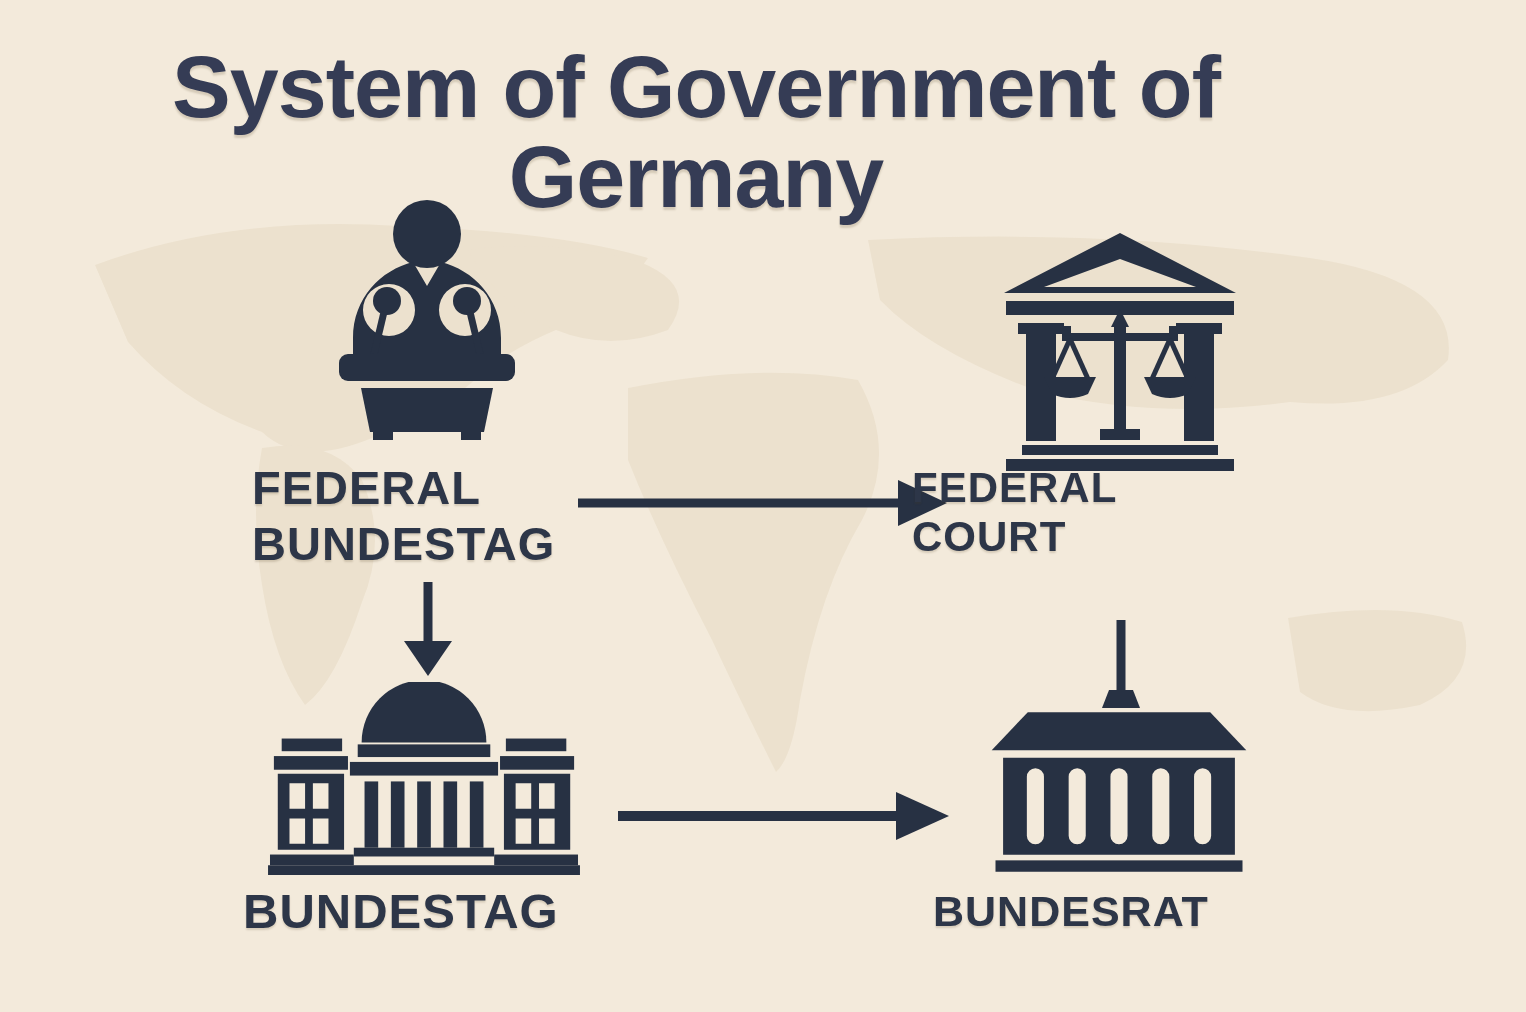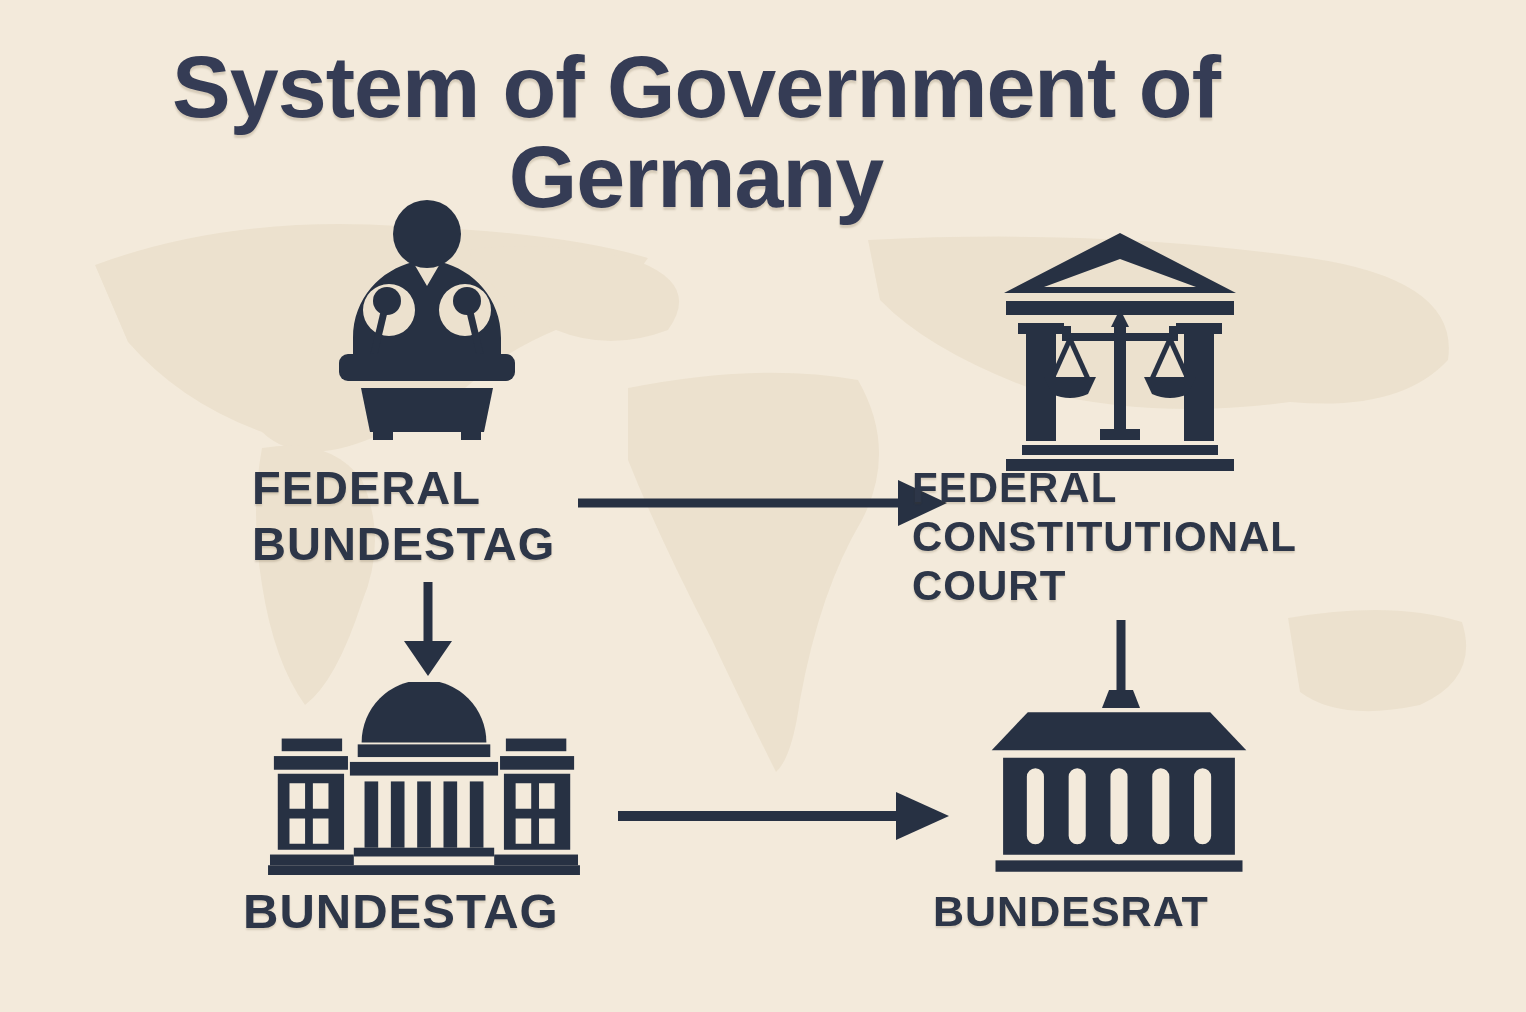--- a/index.html
+++ b/index.html
@@ -127,21 +127,20 @@
     <line class="ink-stroke" x1="170" y1="108" x2="152" y2="148" stroke-width="5"></line>
     <line class="ink-stroke" x1="170" y1="108" x2="188" y2="148" stroke-width="5"></line>
     <path class="ink" d="M144,146 L196,146 L188,163 Q170,171 152,163 Z"></path>
     <rect class="ink" x="100" y="198" width="40" height="11"></rect>
     <rect class="ink" x="22" y="214" width="196" height="10"></rect>
     <rect class="ink" x="6" y="228" width="228" height="12"></rect>
   </svg>
 </div>
 <div class="node-label label-court">
   <div>FEDERAL</div>
-  <div>CONSTITUTIONAL</div>
   <div>COURT</div>
 </div>
 
 <div class="node-icon" style="left:268px;top:682px;">
   <svg width="312" height="193" viewBox="0 0 320 198">
     <path class="ink" d="M96,62 A64,64 0 0 1 224,62 Z"></path>
     <rect class="ink" x="92" y="64" width="136" height="13"></rect>
     <rect class="ink" x="84" y="82" width="152" height="14"></rect>
     <rect class="ink" x="99" y="102" width="14" height="68"></rect>
     <rect class="ink" x="126" y="102" width="14" height="68"></rect>

